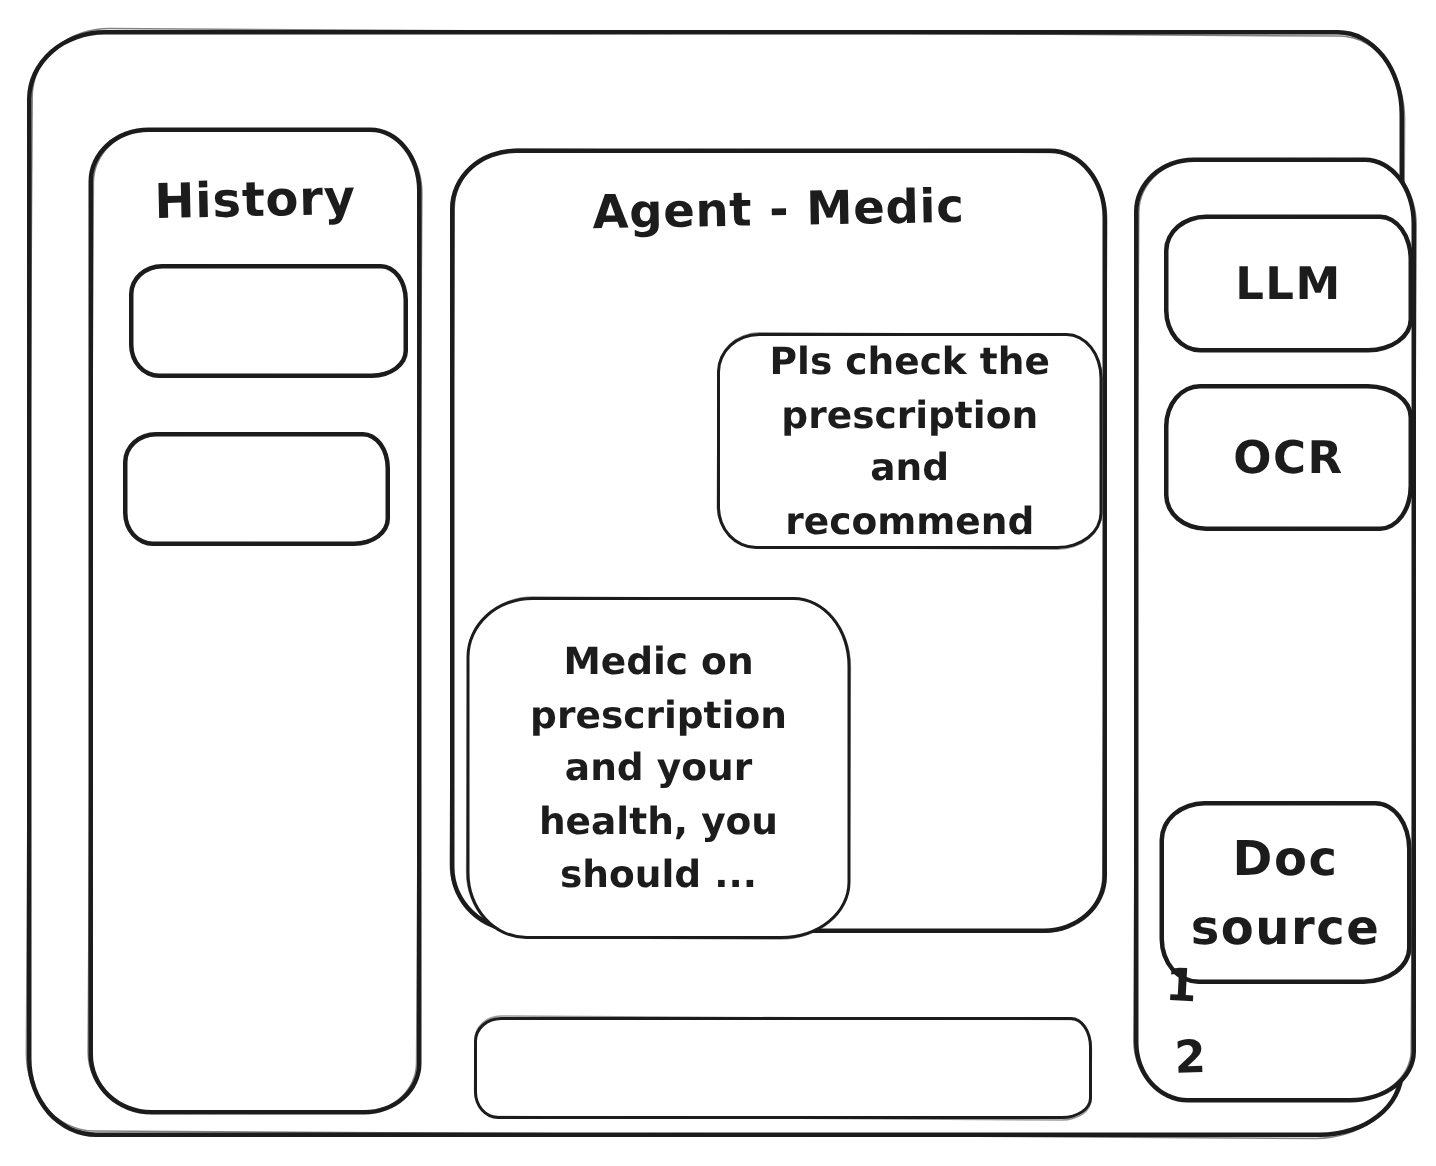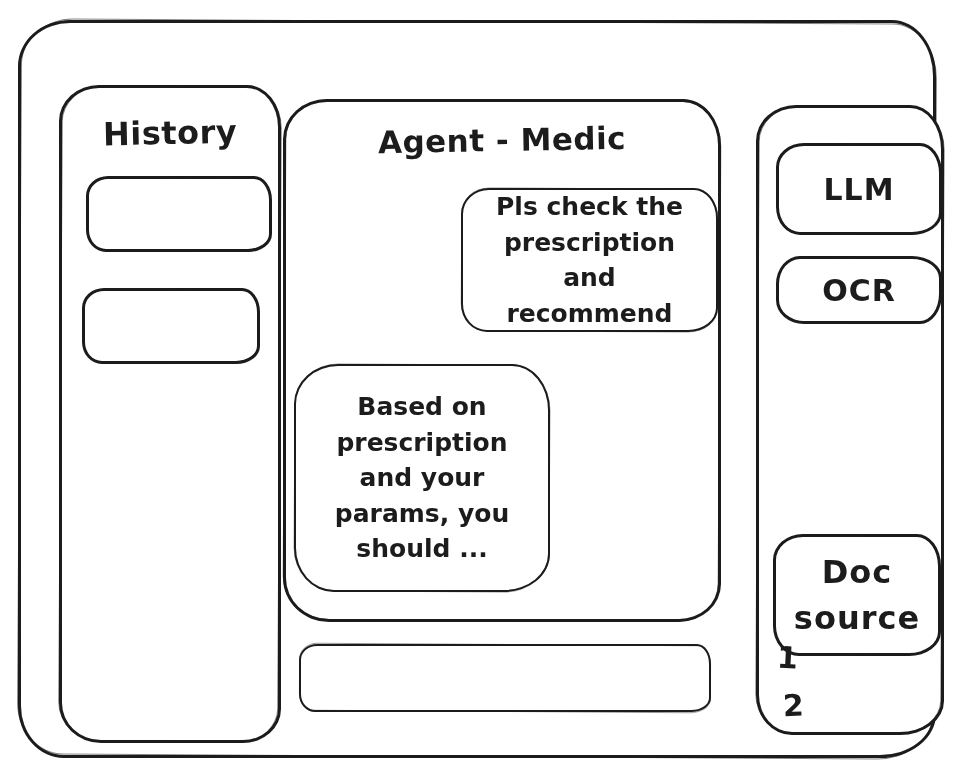--- a/index.html
+++ b/index.html
@@ -27,21 +27,21 @@
   .sketch::before{
     content:"";
     position:absolute;
     inset:-2px;
     border:1.6px solid var(--ink);
     border-radius:inherit;
     transform:rotate(0.35deg);
     opacity:.55;
     pointer-events:none;
   }
-  .thin{border-width:2.6px;}
+  .thin{border-width:2.6px;margin-top:34px;}
   .thin::before{border-width:1.2px;opacity:.45;}
 
   .label{
     font-weight:700;
     color:var(--ink);
     letter-spacing:.5px;
   }
 
   
   #frame{
@@ -69,21 +69,21 @@
   .history-slot::before{
     content:"";position:absolute;inset:-2px;
     border:1.4px solid var(--ink);border-radius:inherit;
     transform:rotate(-0.5deg);opacity:.5;pointer-events:none;
   }
   #history-slot-1{left:24px;top:88px;width:186px;height:76px;}
   #history-slot-2{left:20px;top:200px;width:178px;height:76px;}
 
   
   #chat-panel{
-    left:262px;top:76px;width:438px;height:523px;
+    left:279px;top:76px;width:438px;height:523px;
     border-radius:44px 38px 42px 46px / 40px 46px 38px 44px;
   }
   #chat-title{
     position:absolute;left:0;right:0;top:20px;
     text-align:center;font-size:31px;
     transform:rotate(-1deg);
   }
   .bubble{
     position:absolute;
     display:flex;align-items:center;justify-content:center;
@@ -131,21 +131,21 @@
     content:"";position:absolute;inset:-2px;
     border:1.4px solid var(--ink);border-radius:inherit;
     transform:rotate(0.6deg);opacity:.5;pointer-events:none;
   }
   #llm-button{
     left:17px;top:35px;width:166px;height:92px;
     border-radius:28px 22px 30px 24px / 24px 30px 22px 28px;
     text-align:center;
   }
   #ocr-button{
-    left:17px;top:148px;width:166px;height:68px;
+    left:17px;top:148px;width:166px;height:98px;
     border-radius:24px 30px 22px 28px / 28px 22px 30px 24px;
   }
   #params-button{
     left:8px;top:310px;width:170px;height:78px;
     font-size:28px;
     border-radius:22px 18px 24px 20px / 20px 24px 18px 22px;
   }
   #doc-source-button{
     left:14px;top:426px;width:168px;height:122px;
     font-size:32px;line-height:1.45;
@@ -171,21 +171,21 @@
       <div id="history-title" class="label">History</div>
       <div id="history-slot-1" class="history-slot"></div>
       <div id="history-slot-2" class="history-slot"></div>
     </div>
 
     <div id="chat-panel" class="sketch">
       <div id="chat-title" class="label">Agent - Medic</div>
 
       <div id="user-bubble" class="bubble sketch thin">Pls check the prescription and recommend</div>
 
-      <div id="agent-bubble" class="bubble sketch thin">Based on prescription and your params, you should ...</div>
+      <div id="agent-bubble" class="bubble sketch thin">Medic on prescription and your health, you should ...</div>
 
       <div id="chat-input-box" class="sketch thin">
         <input id="chat-input" type="text" value="" placeholder="" style="">
       </div>
     </div>
 
     <div id="tools-panel" class="sketch">
       <div id="llm-button" class="tool-btn">LLM</div>
       <div id="ocr-button" class="tool-btn">OCR</div>
       <div id="doc-source-button" class="tool-btn">Doc source</div>

